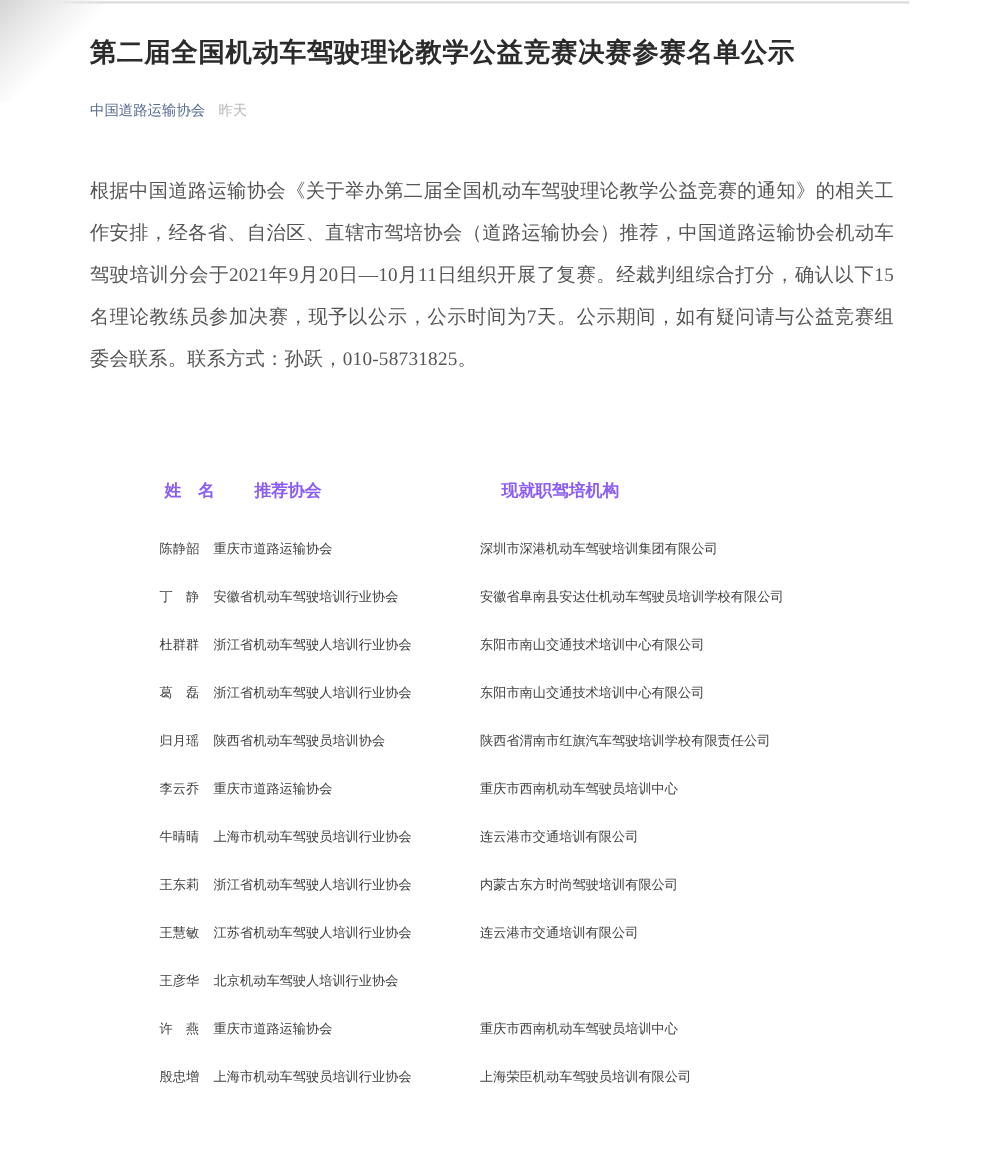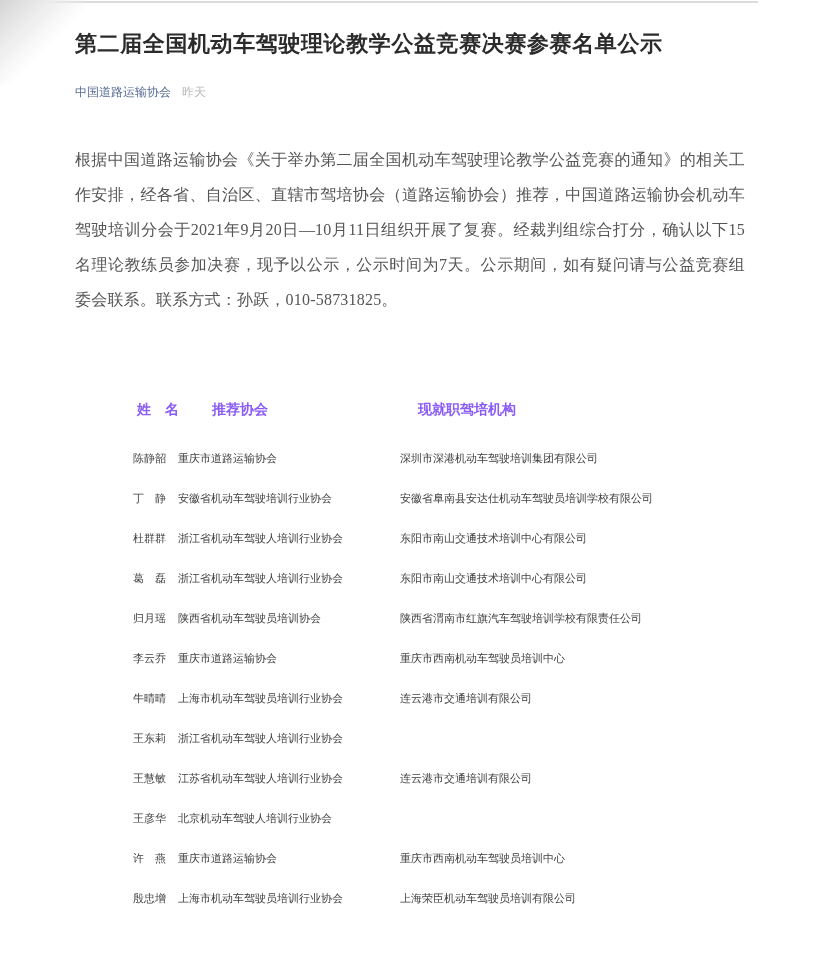--- a/index.html
+++ b/index.html
@@ -94,20 +94,21 @@
       <span class="c-org">重庆市西南机动车驾驶员培训中心</span>
     </div>
     <div class="t-row">
       <span class="c-name">牛晴晴</span>
       <span class="c-assoc">上海市机动车驾驶员培训行业协会</span>
       <span class="c-org">连云港市交通培训有限公司</span>
     </div>
     <div class="t-row">
       <span class="c-name">王东莉</span>
       <span class="c-assoc">浙江省机动车驾驶人培训行业协会</span>
+      <span class="c-org">内蒙古东方时尚驾驶培训有限公司</span>
     </div>
     <div class="t-row">
       <span class="c-name">王慧敏</span>
       <span class="c-assoc">江苏省机动车驾驶人培训行业协会</span>
       <span class="c-org">连云港市交通培训有限公司</span>
     </div>
     <div class="t-row">
       <span class="c-name">王彦华</span>
       <span class="c-assoc">北京机动车驾驶人培训行业协会</span>
     </div>

